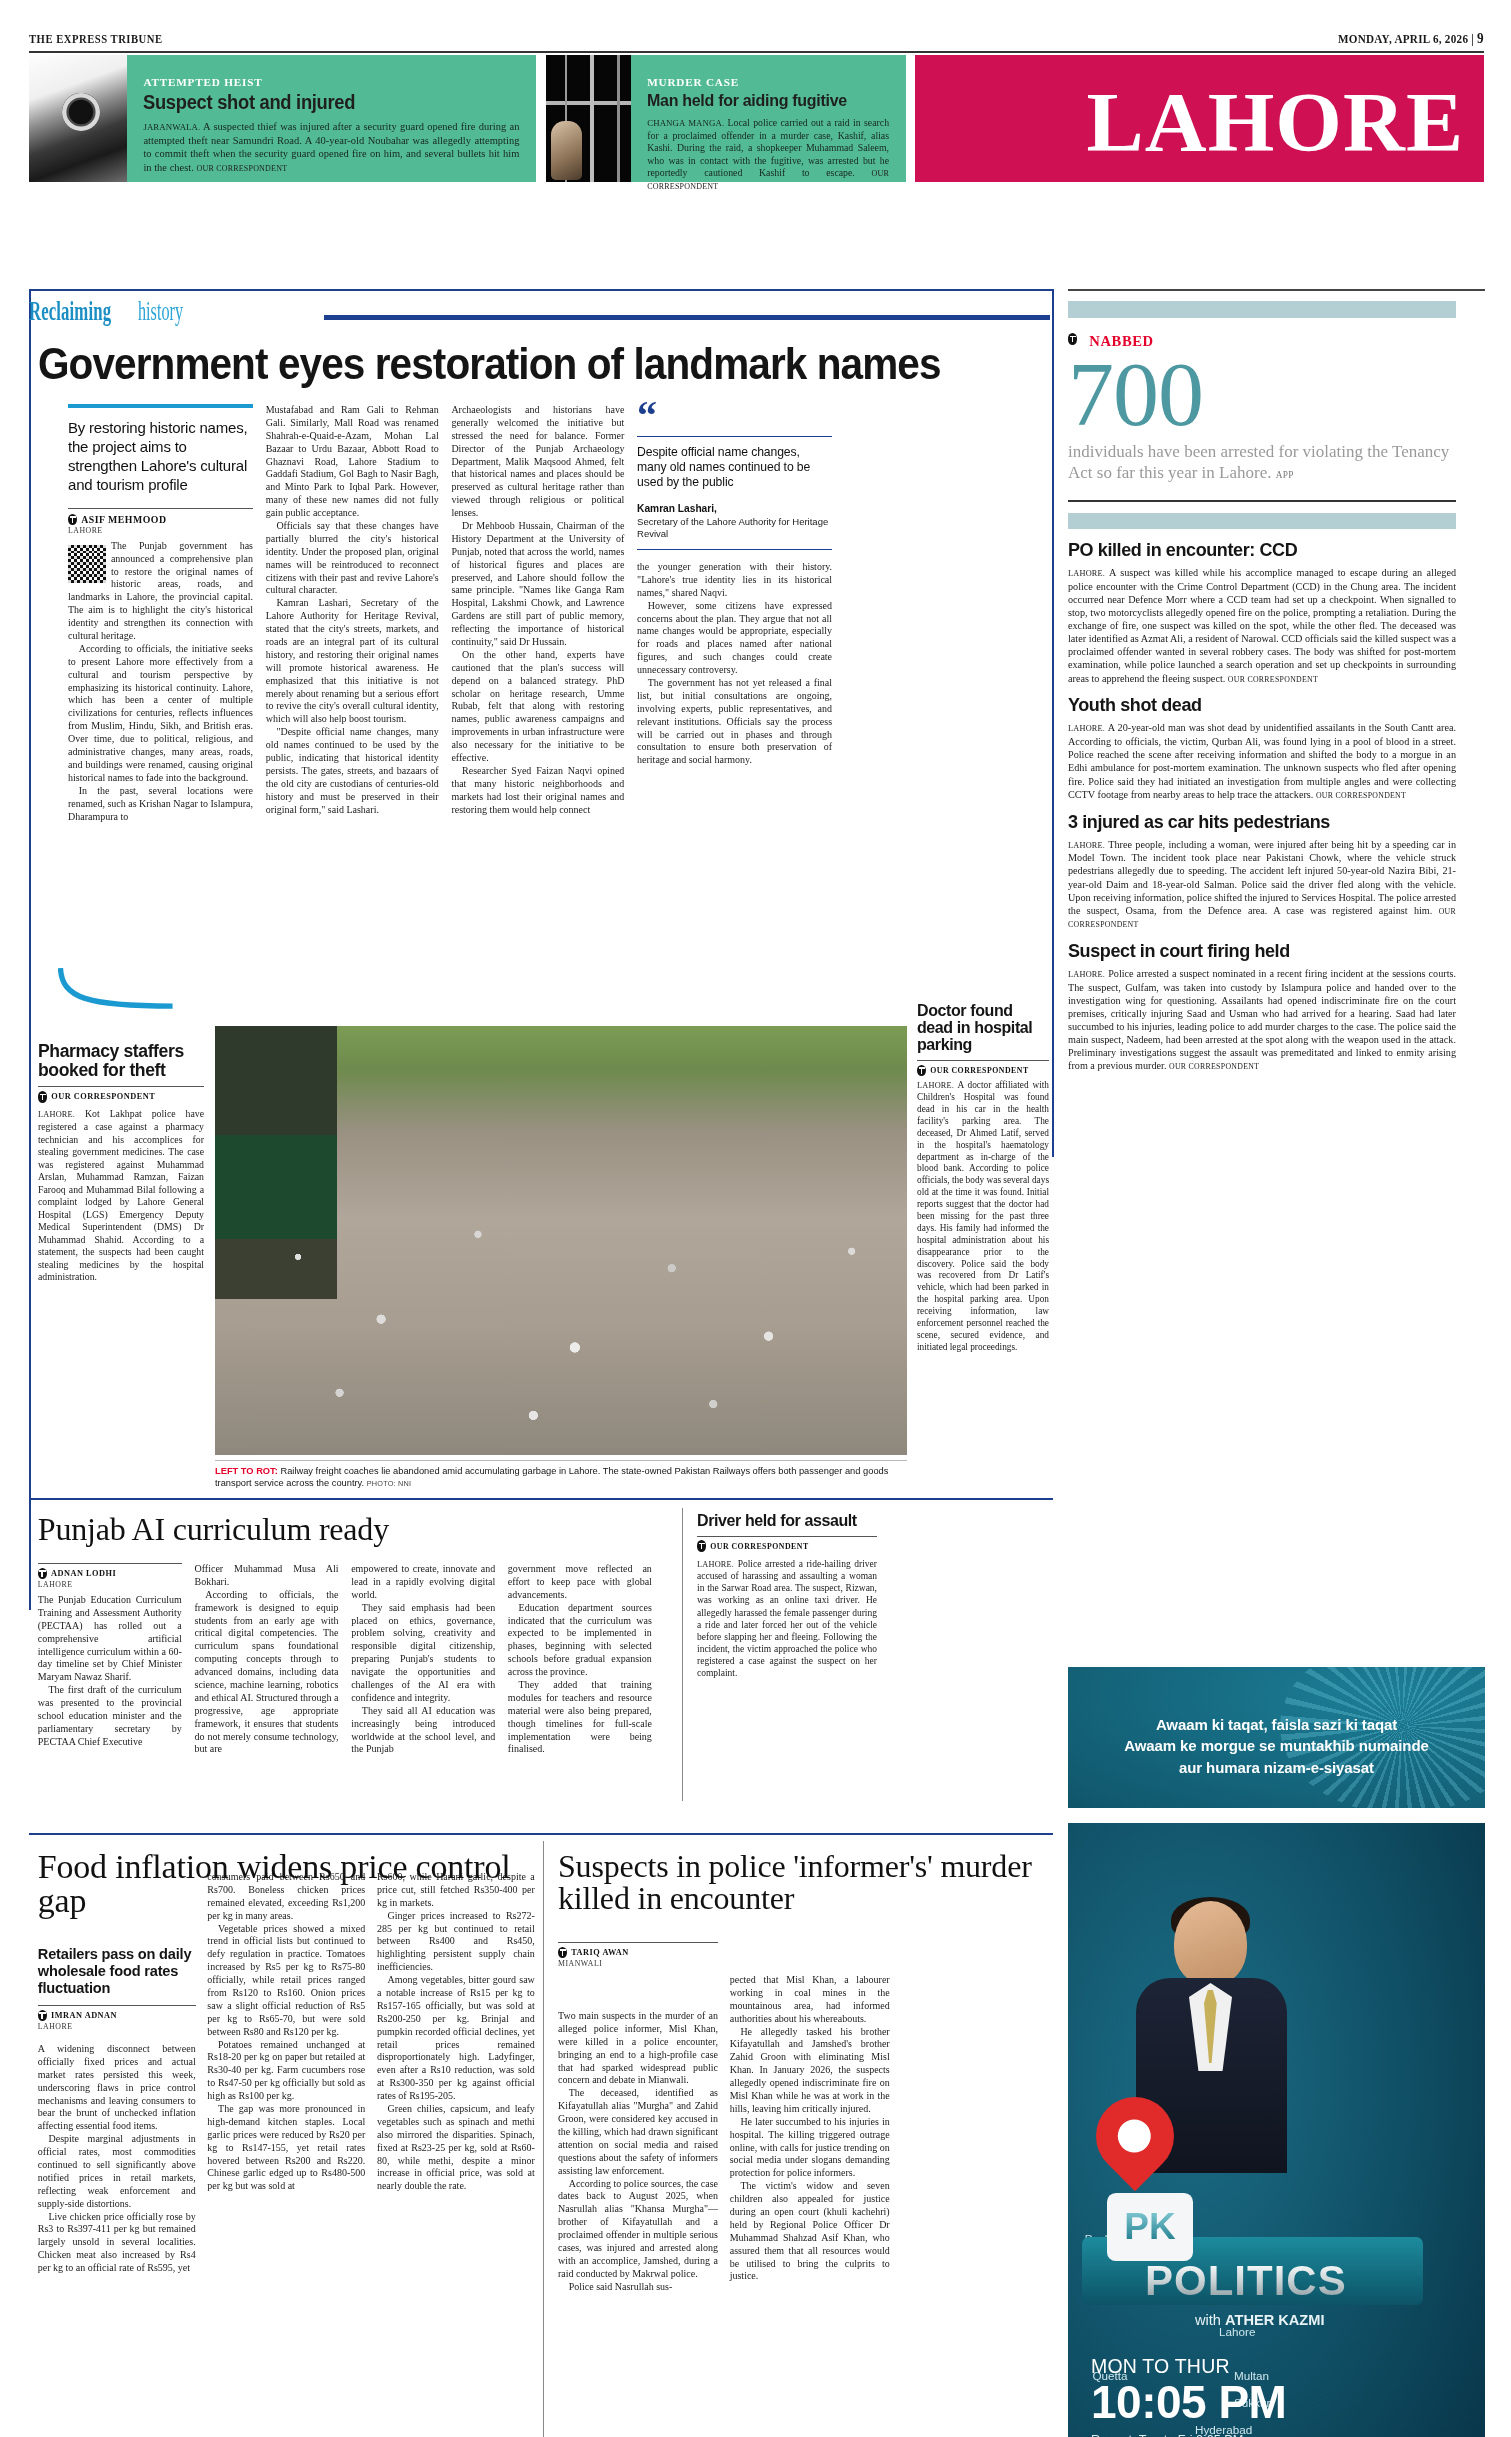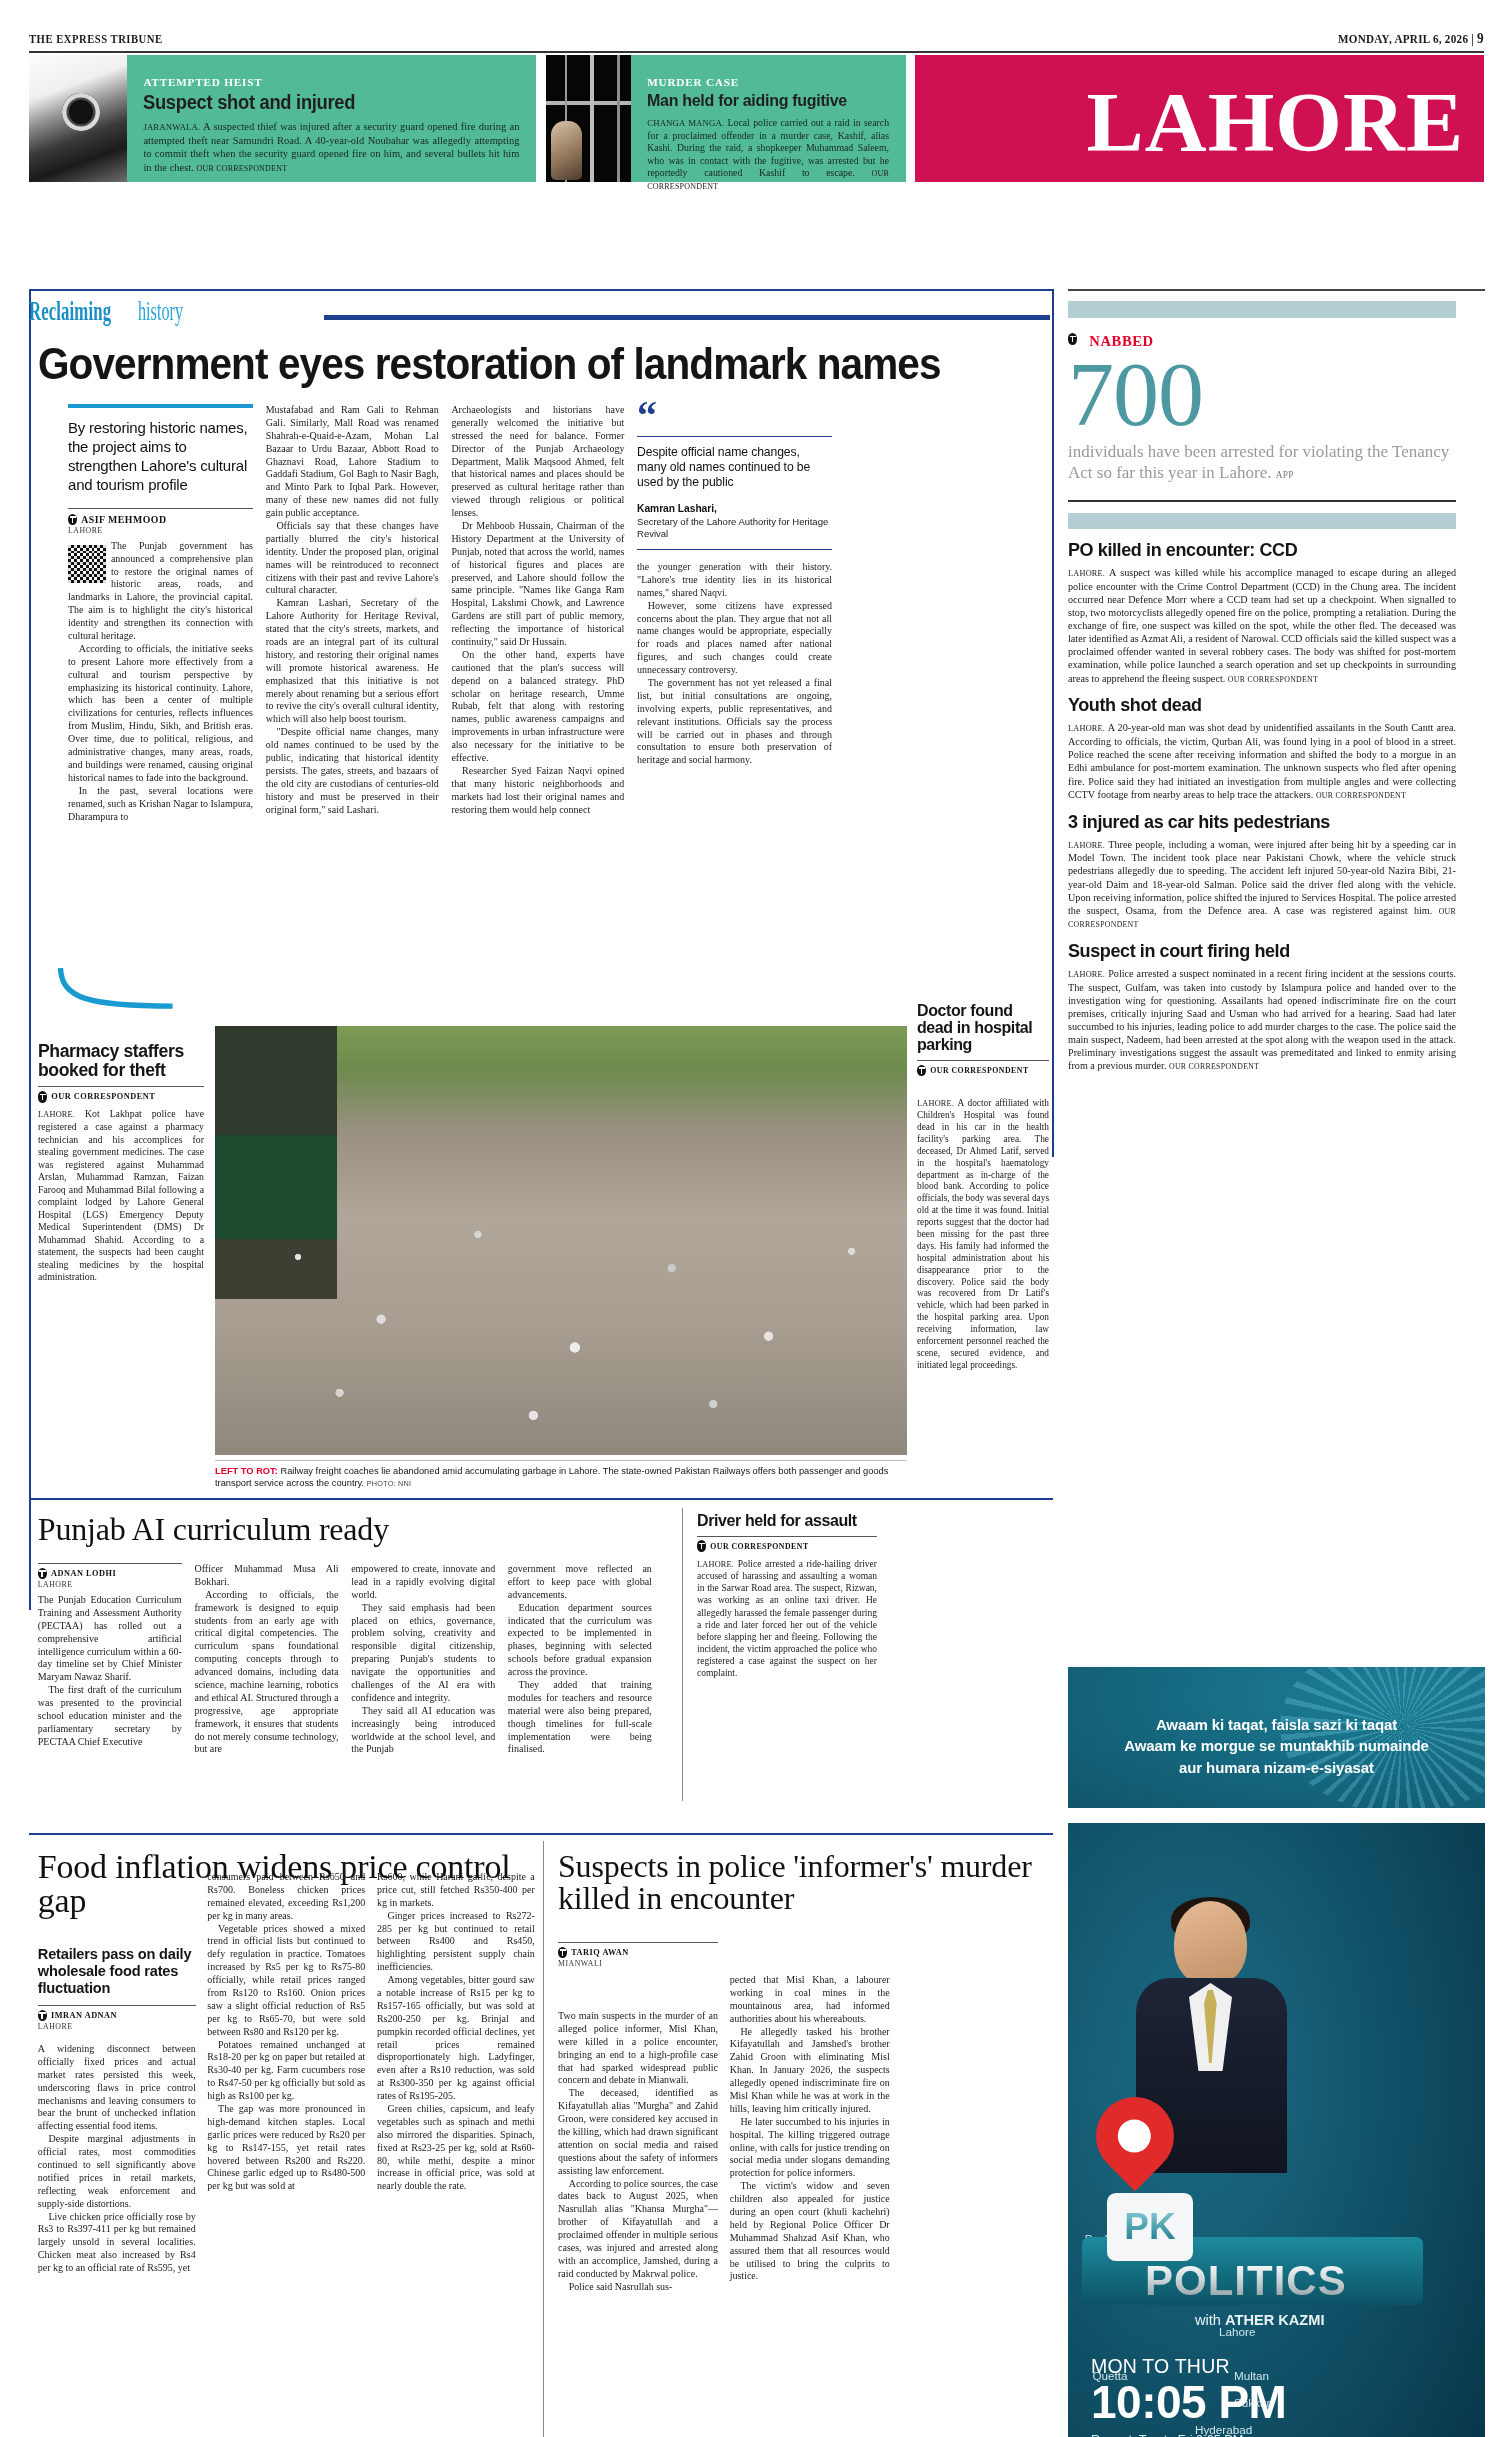--- a/index.html
+++ b/index.html
@@ -512,21 +512,21 @@
     </div>
   </div>
 
   <div class="side-right">
     <div class="sb-title" style="font-size:16px;">Doctor found dead in hospital parking</div>
     <div class="sb-rule"></div>
     <div class="byline">
       <span class="t-bullet"></span>
       <span class="byline-name" style="font-size:7.8px;">OUR CORRESPONDENT</span>
     </div>
-    <div class="sb-body" style="margin-top:22px; font-size:9.3px;">
+    <div class="sb-body" style="margin-top:4px; font-size:9.3px;">
       <span class="dl">LAHORE.</span><span> A doctor affiliated with Children's Hospital was found dead in his car in the health facility's parking area. The deceased, Dr Ahmed Latif, served in the hospital's haematology department as in-charge of the blood bank. According to police officials, the body was several days old at the time it was found. Initial reports suggest that the doctor had been missing for the past three days. His family had informed the hospital administration about his disappearance prior to the discovery. Police said the body was recovered from Dr Latif's vehicle, which had been parked in the hospital parking area. Upon receiving information, law enforcement personnel reached the scene, secured evidence, and initiated legal proceedings.</span>
     </div>
   </div>
 
   <div class="photo-main"></div>
   <div class="photo-cap">
     <span class="lead">LEFT TO ROT:</span><span> Railway freight coaches lie abandoned amid accumulating garbage in Lahore. The state-owned Pakistan Railways offers both passenger and goods transport service across the country.</span>
     <span class="src">PHOTO: NNI</span>
   </div>
 

